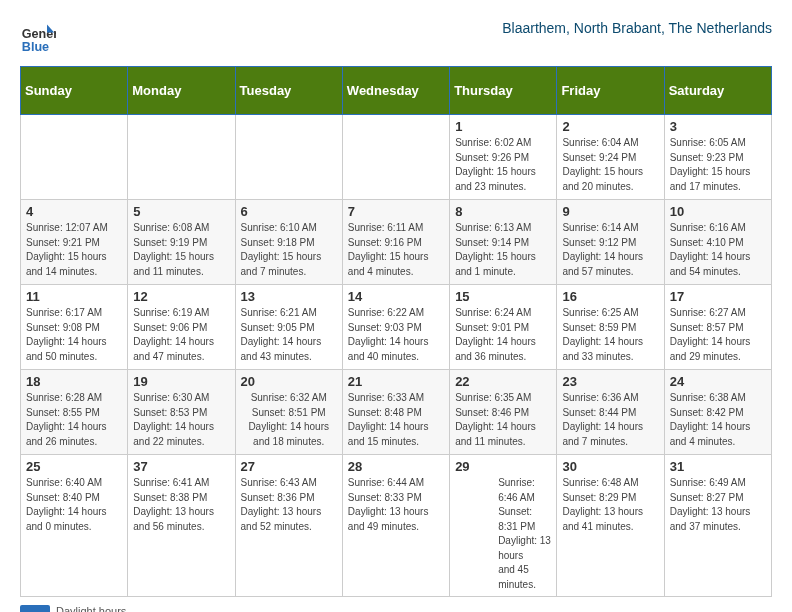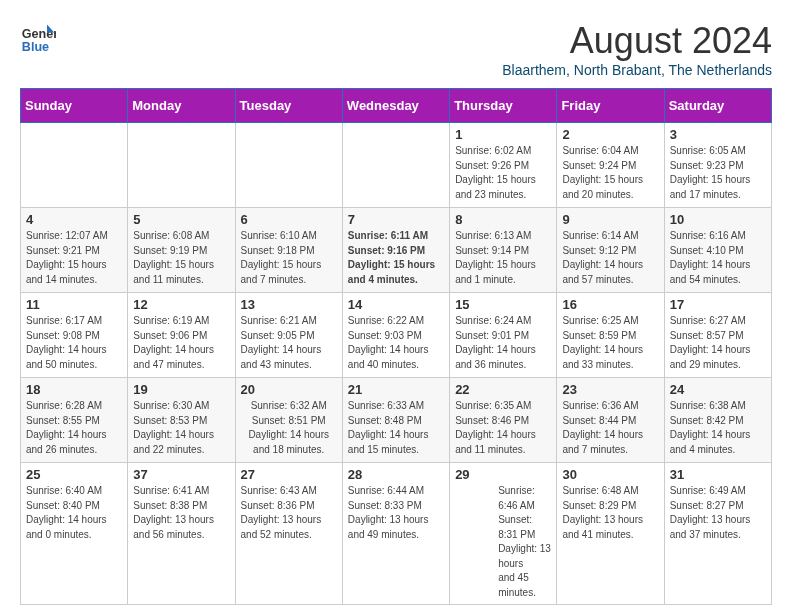--- a/index.html
+++ b/index.html
@@ -36,23 +36,23 @@
     .location {
       font-size: 14px;
       color: #0c4a6e;
     }
     table {
       width: 100%;
       border-collapse: collapse;
       font-size: 10.5px;
     }
     thead th {
-      background-color: #a21caf;
+      background-color: #4d7c0f;
       color: #fff;
-      padding: 9px 4px;
+      padding: 16px 4px;
       text-align: left;
       font-size: 13px;
       font-weight: 600;
       border: 1px solid #2a6fba;
     }
     td {
       vertical-align: top;
       padding: 4px 5px;
       border: 1px solid #ccc;
       width: 107px;
@@ -108,21 +108,20 @@
 
 <div class="header-area">
   <div class="logo">
     <svg class="logo-icon" viewBox="0 0 40 40">
       <text x="2" y="20" font-size="14" font-weight="bold" fill="#333">General</text>
       <text x="2" y="34" font-size="14" font-weight="bold" fill="#2a6fba">Blue</text>
       <polygon points="30,5 38,14 30,14" fill="#2a6fba"></polygon>
     </svg>
   </div>
   <div class="title-area">
-    <div class="month-year">August 2024</div>
     <div class="location">Blaarthem, North Brabant, The Netherlands</div>
   </div>
 </div>
 
 <table>
   <thead>
     <tr>
     <th>Sunday</th>
         <th>Monday</th>
         <th>Tuesday</th>
@@ -177,21 +176,21 @@
         </td>
         <td>
           <span class="day-number">6</span>
           <div class="day-info" style="white-space: pre-line;">Sunrise: 6:10 AM
 Sunset: 9:18 PM
 Daylight: 15 hours
 and 7 minutes.</div>
         </td>
         <td>
           <span class="day-number">7</span>
-          <div class="day-info" style="white-space: pre-line; font-weight: bold;">Sunrise: 6:11 AM
+          <div class="day-info" style="white-space: pre-line;">Sunrise: 6:11 AM
 Sunset: 9:16 PM
 Daylight: 15 hours
 and 4 minutes.</div>
         </td>
         <td>
           <span class="day-number">8</span>
           <div class="day-info" style="white-space: pre-line;">Sunrise: 6:13 AM
 Sunset: 9:14 PM
 Daylight: 15 hours
 and 1 minute.</div>

